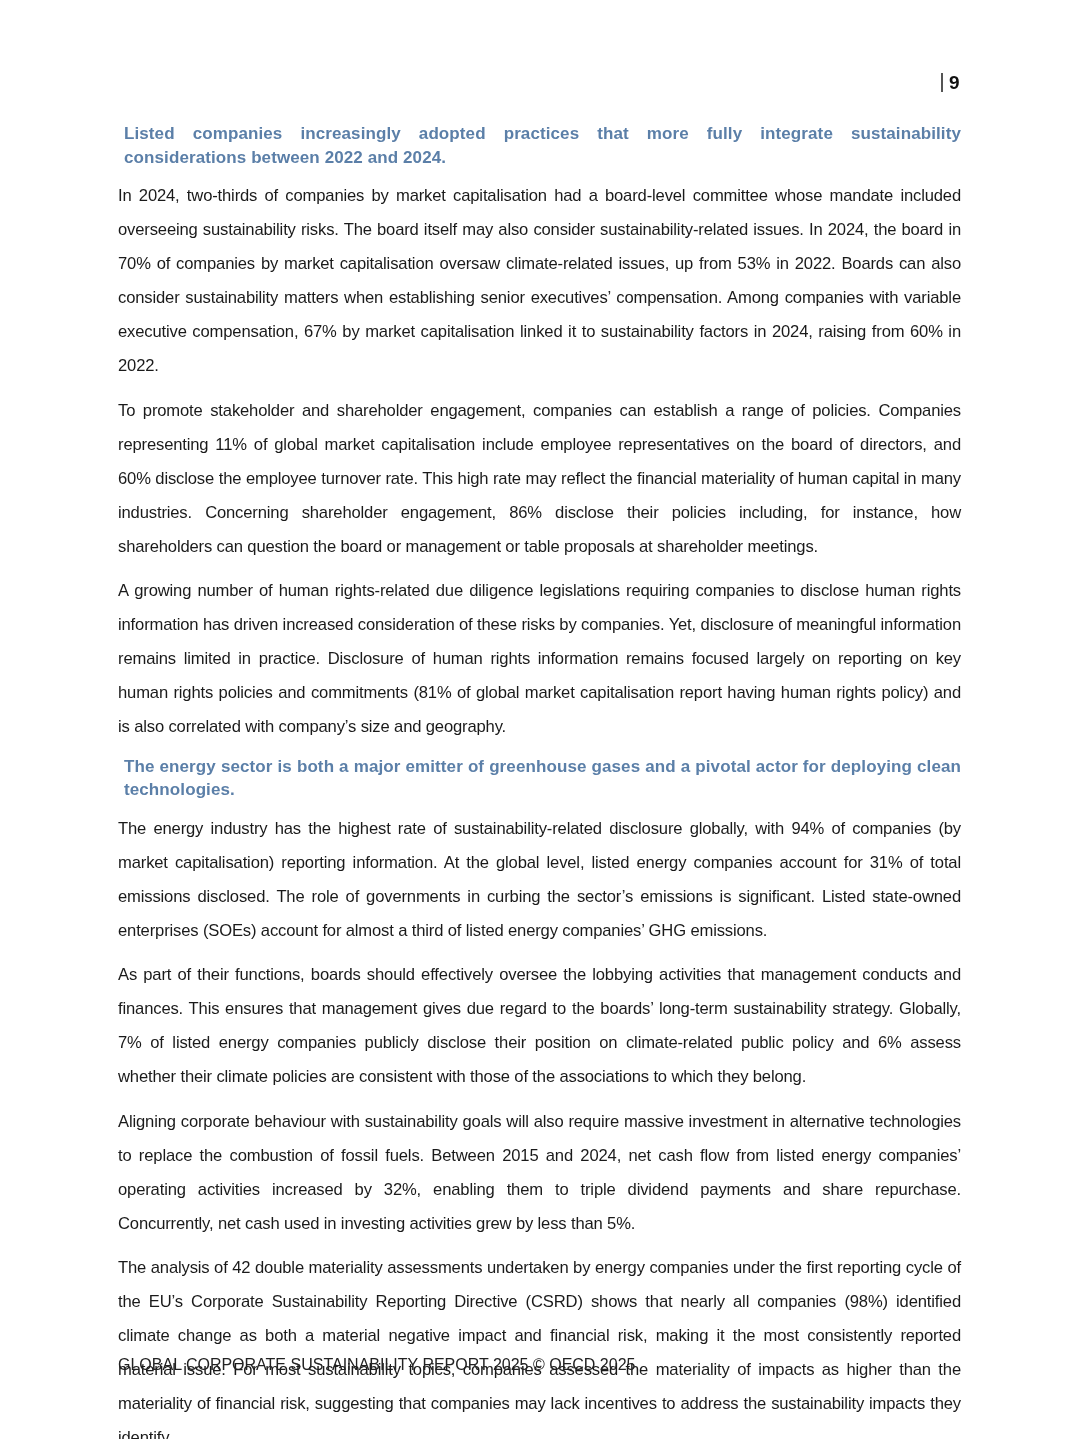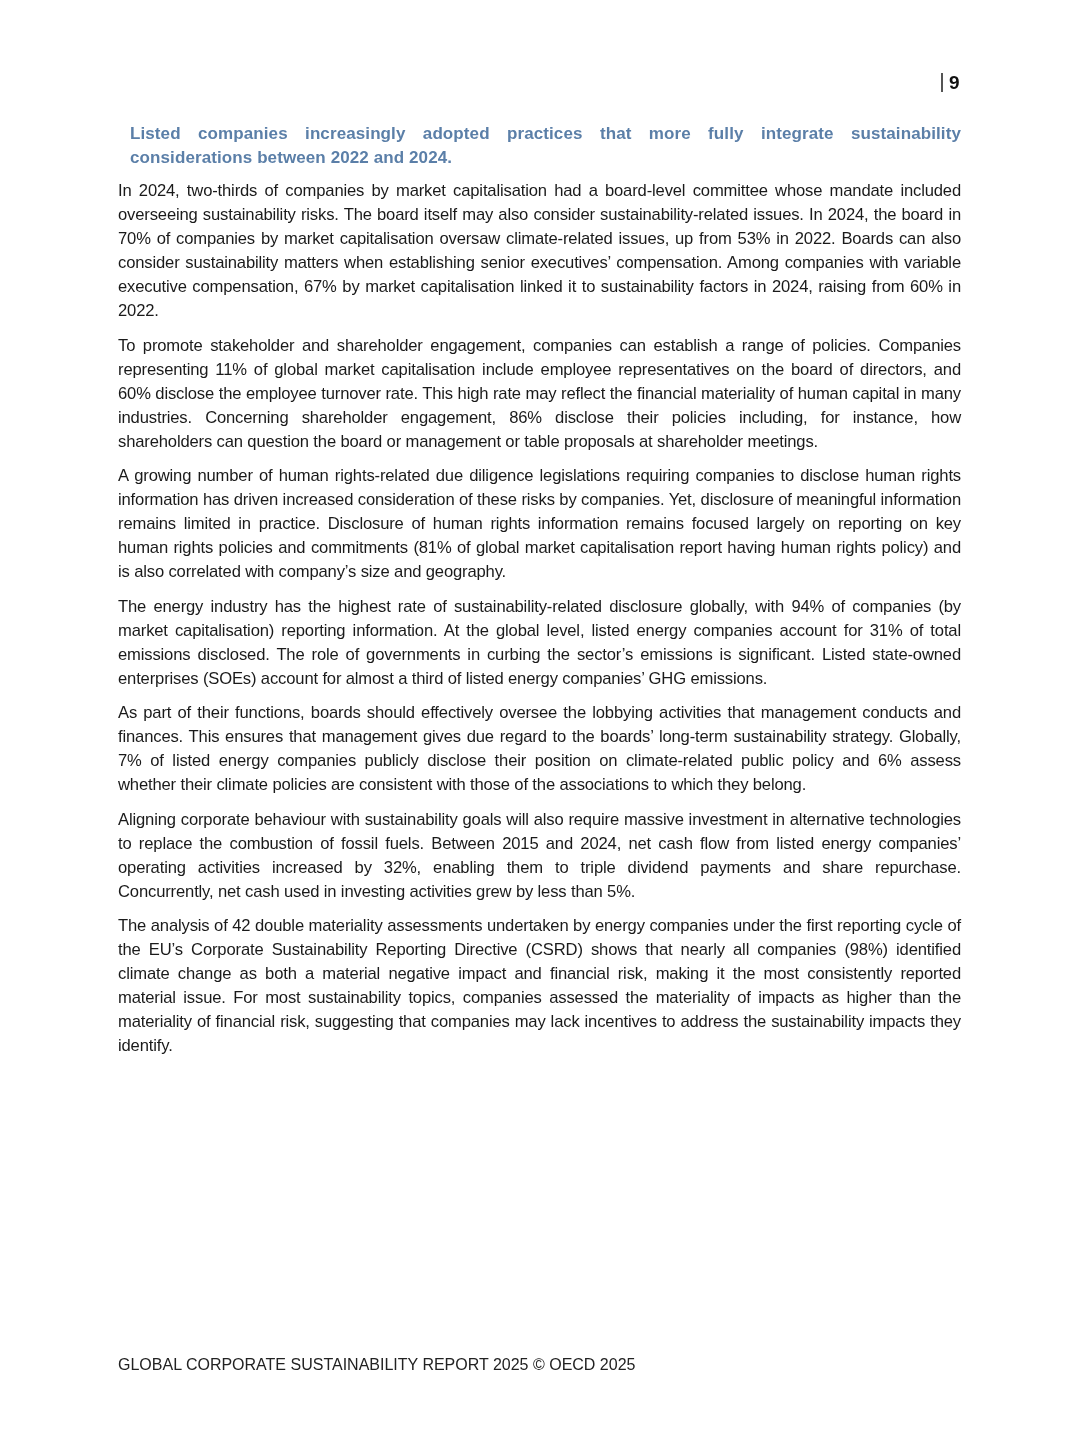--- a/index.html
+++ b/index.html
@@ -13,44 +13,45 @@
     }
     .page-number .bar {
       display: inline-block; width: 2px; height: 19px; background: #555;
       vertical-align: -3px; margin-right: 6px;
     }
     .content {
       position: absolute; top: 122px; left: 118px; width: 843px;
     }
     .heading {
       font-size: 17px; font-weight: bold; color: #5b7fa8;
-      line-height: 23.6px; text-align: justify; margin: 0 0 10px 12px;
+      line-height: 23.6px; text-align: justify; margin: 0 0 10px 6px;
       letter-spacing: 0.1px;
     }
     .para {
-      font-size: 16.6px; line-height: 24px; text-align: justify;
+      font-size: 16.6px; line-height: 34px; text-align: justify;
       margin: 0 0 10.5px 0; letter-spacing: -0.15px;
     }
     .footer {
       position: absolute; top: 1356px; left: 118px;
       font-size: 16px; color: #222; letter-spacing: 0;
     }
   </style>
 </head>
 <body>
 
 <div class="page-number">
   <span class="bar"></span><span>9</span>
 </div>
 
 <div class="content">
   <p class="heading">Listed companies increasingly adopted practices that more fully integrate sustainability considerations between 2022 and 2024.</p>
   <p class="para">In 2024, two-thirds of companies by market capitalisation had a board-level committee whose mandate included overseeing sustainability risks. The board itself may also consider sustainability-related issues. In 2024, the board in 70% of companies by market capitalisation oversaw climate-related issues, up from 53% in 2022. Boards can also consider sustainability matters when establishing senior executives’ compensation. Among companies with variable executive compensation, 67% by market capitalisation linked it to sustainability factors in 2024, raising from 60% in 2022.</p>
   <p class="para">To promote stakeholder and shareholder engagement, companies can establish a range of policies. Companies representing 11% of global market capitalisation include employee representatives on the board of directors, and 60% disclose the employee turnover rate. This high rate may reflect the financial materiality of human capital in many industries. Concerning shareholder engagement, 86% disclose their policies including, for instance, how shareholders can question the board or management or table proposals at shareholder meetings.</p>
   <p class="para">A growing number of human rights-related due diligence legislations requiring companies to disclose human rights information has driven increased consideration of these risks by companies. Yet, disclosure of meaningful information remains limited in practice. Disclosure of human rights information remains focused largely on reporting on key human rights policies and commitments (81% of global market capitalisation report having human rights policy) and is also correlated with company’s size and geography.</p>
 
+  <p class="heading">The energy sector is both a major emitter of greenhouse gases and a pivotal actor for deploying clean technologies.</p>
   <p class="para">The energy industry has the highest rate of sustainability-related disclosure globally, with 94% of companies (by market capitalisation) reporting information. At the global level, listed energy companies account for 31% of total emissions disclosed. The role of governments in curbing the sector’s emissions is significant. Listed state-owned enterprises (SOEs) account for almost a third of listed energy companies’ GHG emissions.</p>
   <p class="para">As part of their functions, boards should effectively oversee the lobbying activities that management conducts and finances. This ensures that management gives due regard to the boards’ long-term sustainability strategy. Globally, 7% of listed energy companies publicly disclose their position on climate-related public policy and 6% assess whether their climate policies are consistent with those of the associations to which they belong.</p>
   <p class="para">Aligning corporate behaviour with sustainability goals will also require massive investment in alternative technologies to replace the combustion of fossil fuels. Between 2015 and 2024, net cash flow from listed energy companies’ operating activities increased by 32%, enabling them to triple dividend payments and share repurchase. Concurrently, net cash used in investing activities grew by less than 5%.</p>
   <p class="para">The analysis of 42 double materiality assessments undertaken by energy companies under the first reporting cycle of the EU’s Corporate Sustainability Reporting Directive (CSRD) shows that nearly all companies (98%) identified climate change as both a material negative impact and financial risk, making it the most consistently reported material issue. For most sustainability topics, companies assessed the materiality of impacts as higher than the materiality of financial risk, suggesting that companies may lack incentives to address the sustainability impacts they identify.</p>
 </div>
 
 <div class="footer">GLOBAL CORPORATE SUSTAINABILITY REPORT 2025 © OECD 2025</div>
 
 </body></html>

